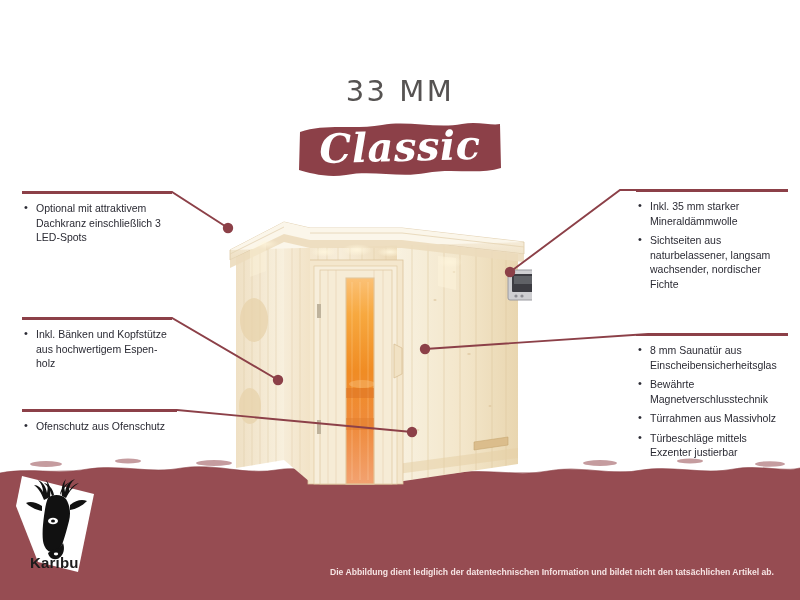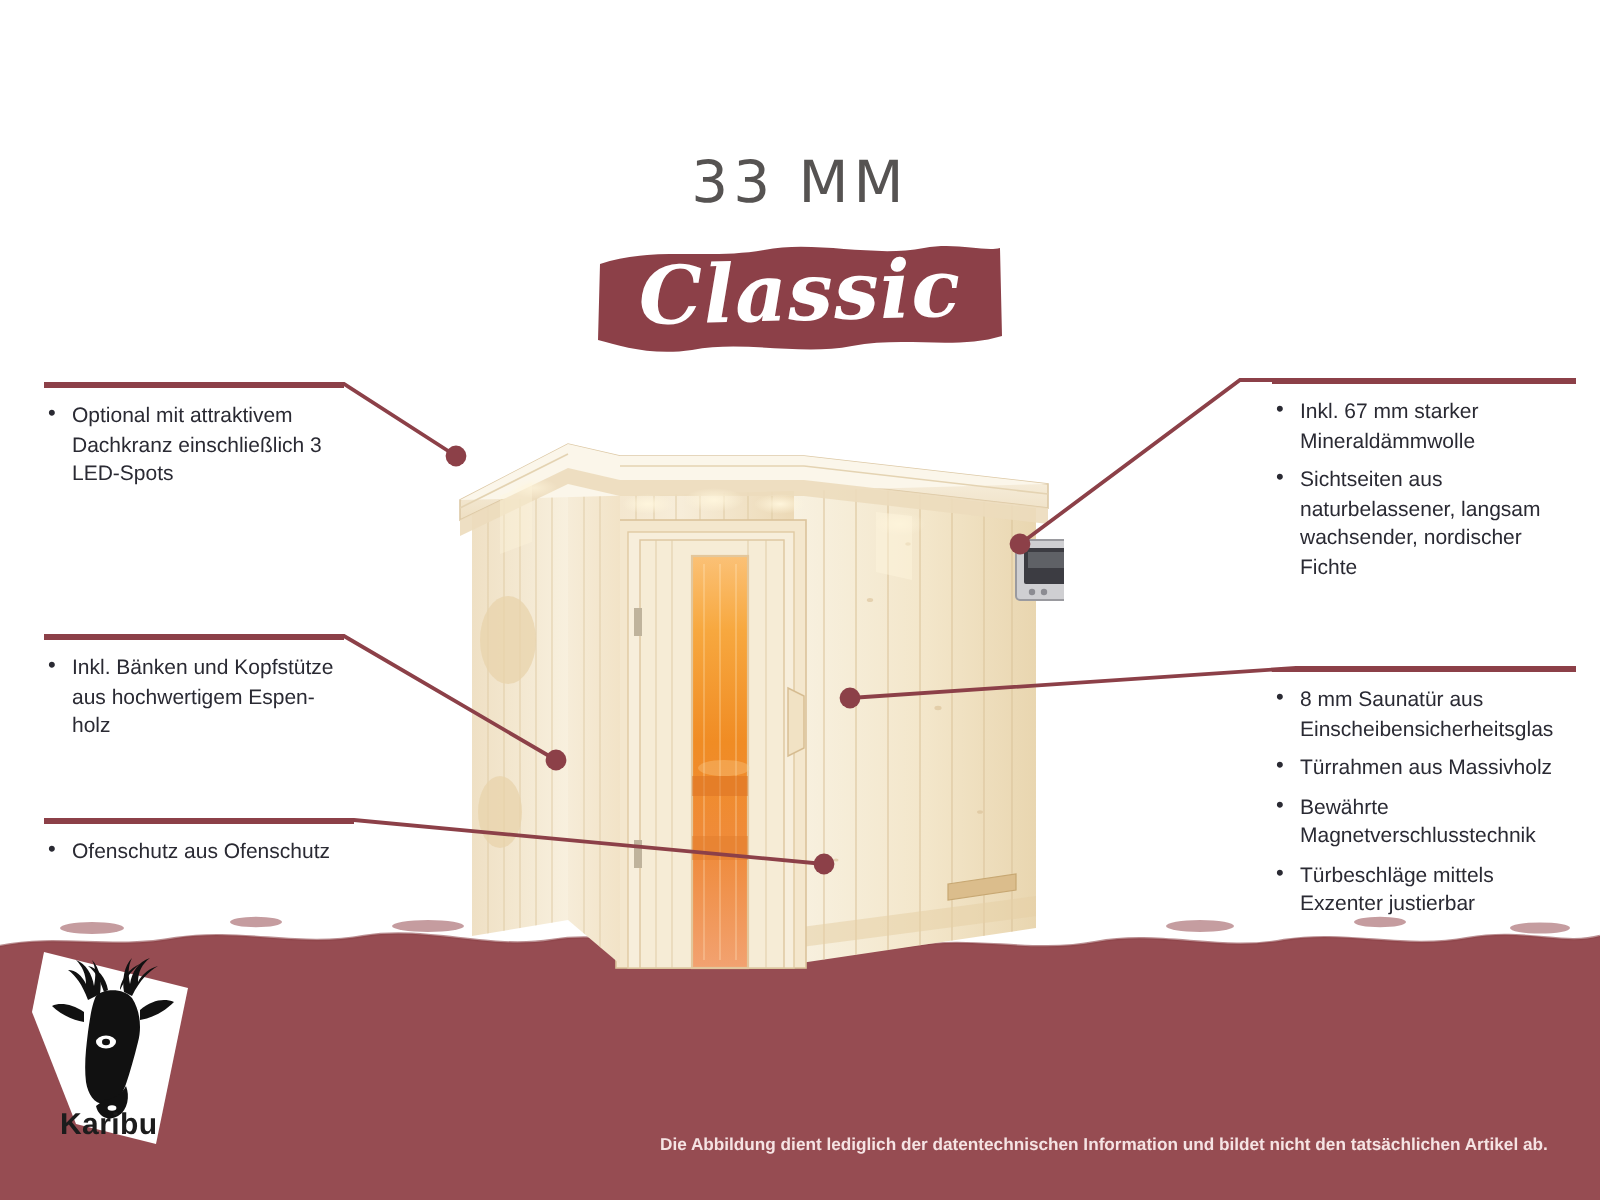--- a/index.html
+++ b/index.html
@@ -315,31 +315,31 @@
   <div class="callout" id="cl-left-3">
     <div class="rule"></div>
     <ul>
       <li>Ofenschutz aus Ofenschutz</li>
     </ul>
   </div>
 
   <div class="callout" id="cl-right-1">
     <div class="rule"></div>
     <ul>
-      <li>Inkl. 67 mm starker Mineraldämmwolle</li>
+      <li>Inkl. 35 mm starker Mineraldämmwolle</li>
       <li>Sichtseiten aus naturbelassener, langsam wachsender, nordischer Fichte</li>
     </ul>
   </div>
 
   <div class="callout" id="cl-right-2">
     <div class="rule"></div>
     <ul>
       <li>8 mm Saunatür aus Einscheibensicherheitsglas</li>
+      <li>Bewährte Magnetverschlusstechnik</li>
       <li>Türrahmen aus Massivholz</li>
-      <li>Bewährte Magnetverschlusstechnik</li>
       <li>Türbeschläge mittels Exzenter justierbar</li>
     </ul>
   </div>
 
   <div class="footer-note">Die Abbildung dient lediglich der datentechnischen Information und bildet nicht den tatsächlichen Artikel ab.</div>
 
   <svg id="logo" viewBox="0 0 110 120">
     <polygon points="14,10 86,28 70,106 30,96 8,40" fill="#ffffff"></polygon>
     <g fill="#111111">
 

